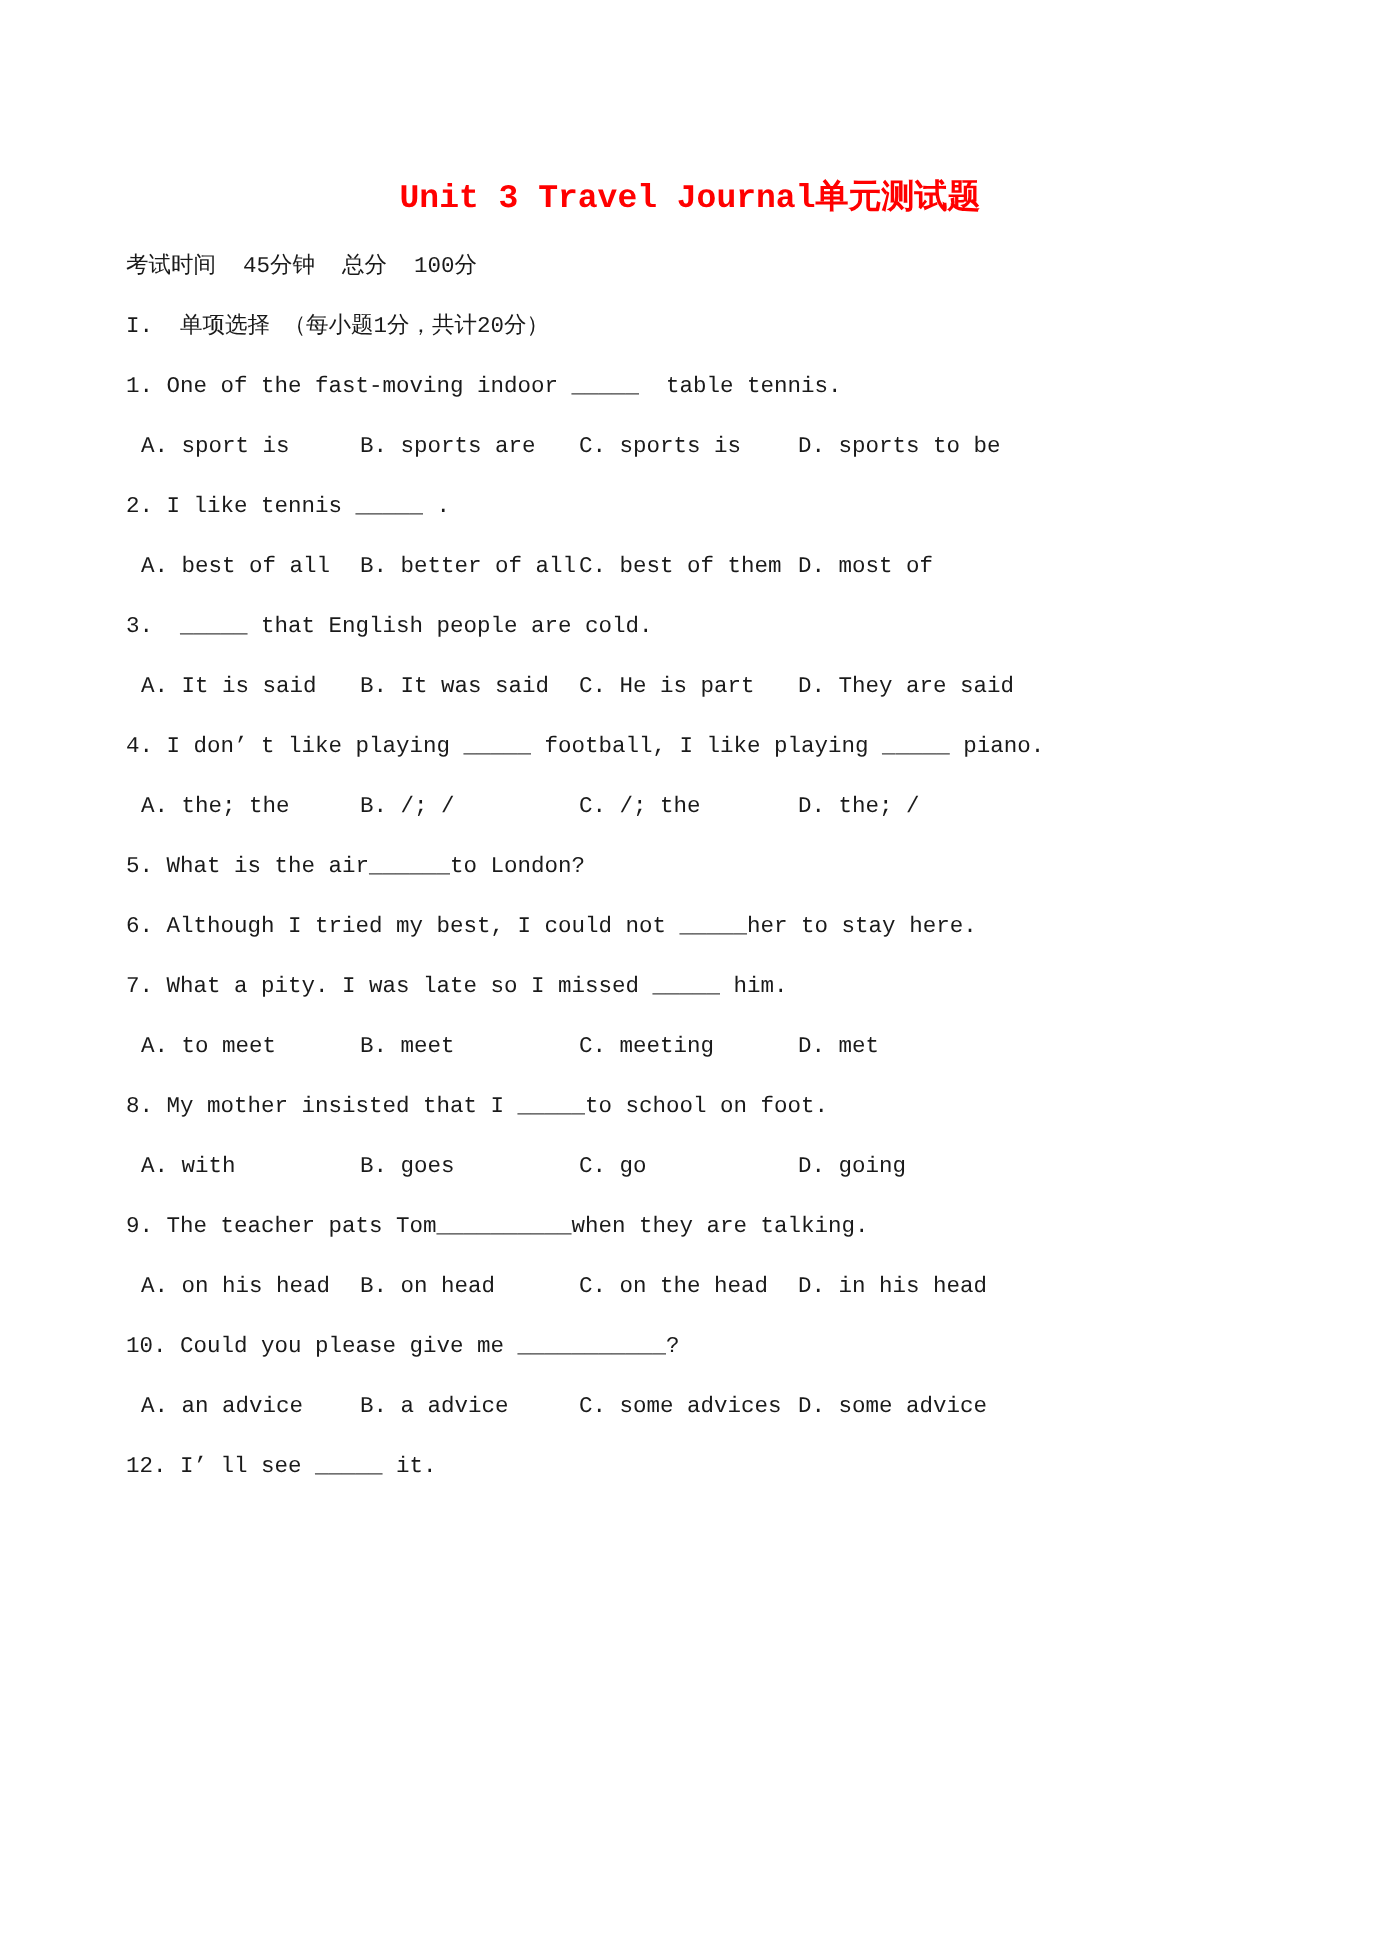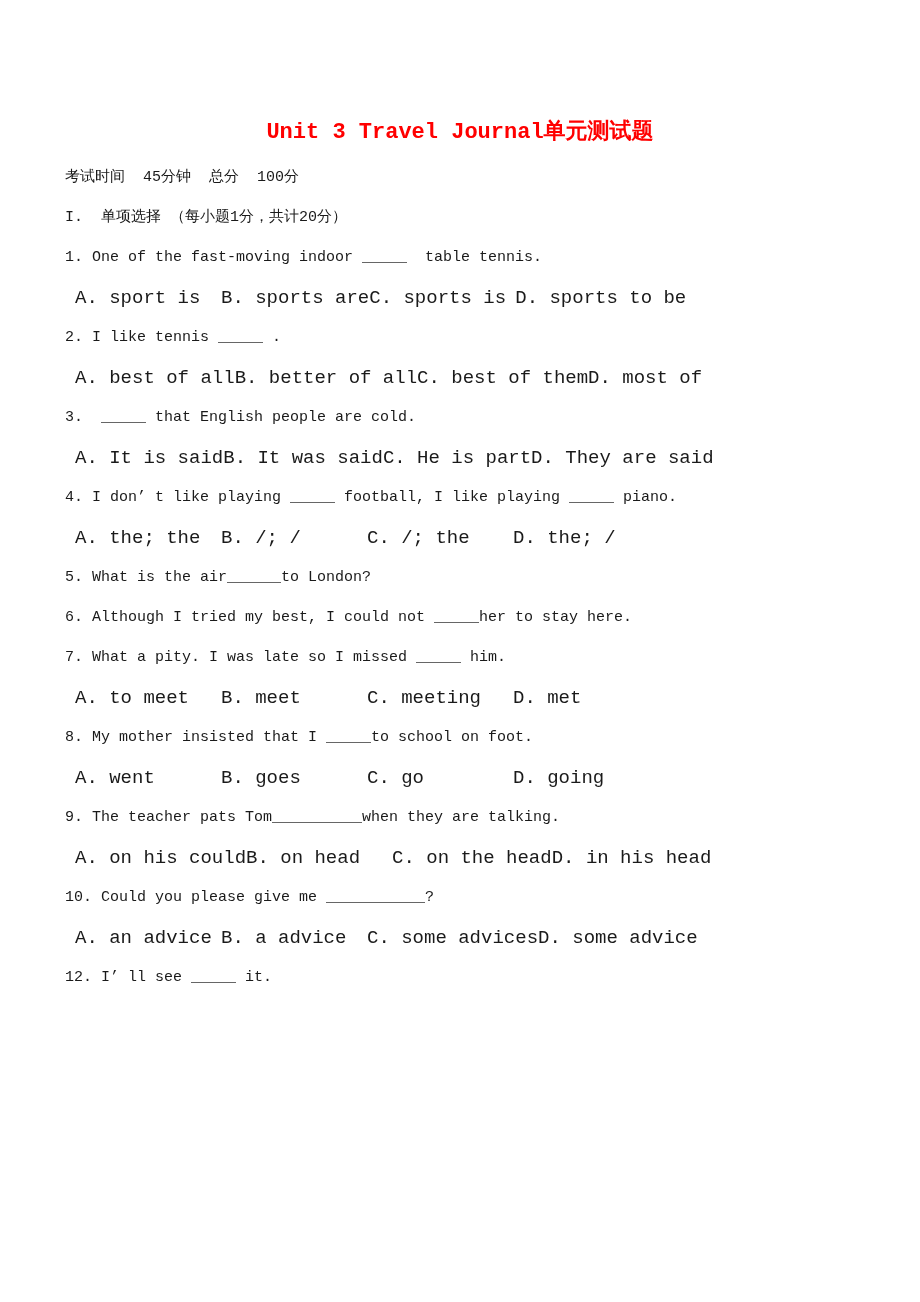--- a/index.html
+++ b/index.html
@@ -22,33 +22,33 @@
     line-height: 30px;
     margin-bottom: 10px;
     text-align: center;
     font-size: 22px;
     font-weight: bold;
     color: #ff0000;
     white-space: pre;
     font-family: "Liberation Mono", "DejaVu Sans Mono", monospace;
   }
   .body-lines {
-    padding-left: 65px;
+    padding-left: 84px;
     padding-right: 40px;
   }
   .line {
     height: 40px;
     line-height: 40px;
     font-size: 15px;
     white-space: pre;
   }
   .opts-row {
     height: 40px;
     line-height: 40px;
-    font-size: 19px;
+    font-size: 15px;
     padding-left: 10px;
   }
   .opt {
     display: inline-block;
     min-width: 146px;
     white-space: pre;
     vertical-align: top;
   }
   .opt:last-child { min-width: 0; }
 </style>
@@ -103,28 +103,28 @@
     <div>
       <div class="line">7. What a pity. I was late so I missed _____ him.</div>
       <div class="opts-row">
         <span class="opt">A. to meet</span><span class="opt">B. meet</span><span class="opt">C. meeting</span><span class="opt">D. met</span>
       </div>
     </div>
 
     <div>
       <div class="line">8. My mother insisted that I _____to school on foot.</div>
       <div class="opts-row">
-        <span class="opt">A. went</span><span class="opt">B. goes</span><span class="opt">C. go</span><span class="opt">D. going</span>
+        <span class="opt">A. with</span><span class="opt">B. goes</span><span class="opt">C. go</span><span class="opt">D. going</span>
       </div>
     </div>
 
     <div>
       <div class="line">9. The teacher pats Tom__________when they are talking.</div>
       <div class="opts-row">
-        <span class="opt">A. on his could</span><span class="opt">B. on head</span><span class="opt">C. on the head</span><span class="opt">D. in his head</span>
+        <span class="opt">A. on his head</span><span class="opt">B. on head</span><span class="opt">C. on the head</span><span class="opt">D. in his head</span>
       </div>
     </div>
 
     <div>
       <div class="line">10. Could you please give me ___________?</div>
       <div class="opts-row">
         <span class="opt">A. an advice</span><span class="opt">B. a advice</span><span class="opt">C. some advices</span><span class="opt">D. some advice</span>
       </div>
     </div>
 

